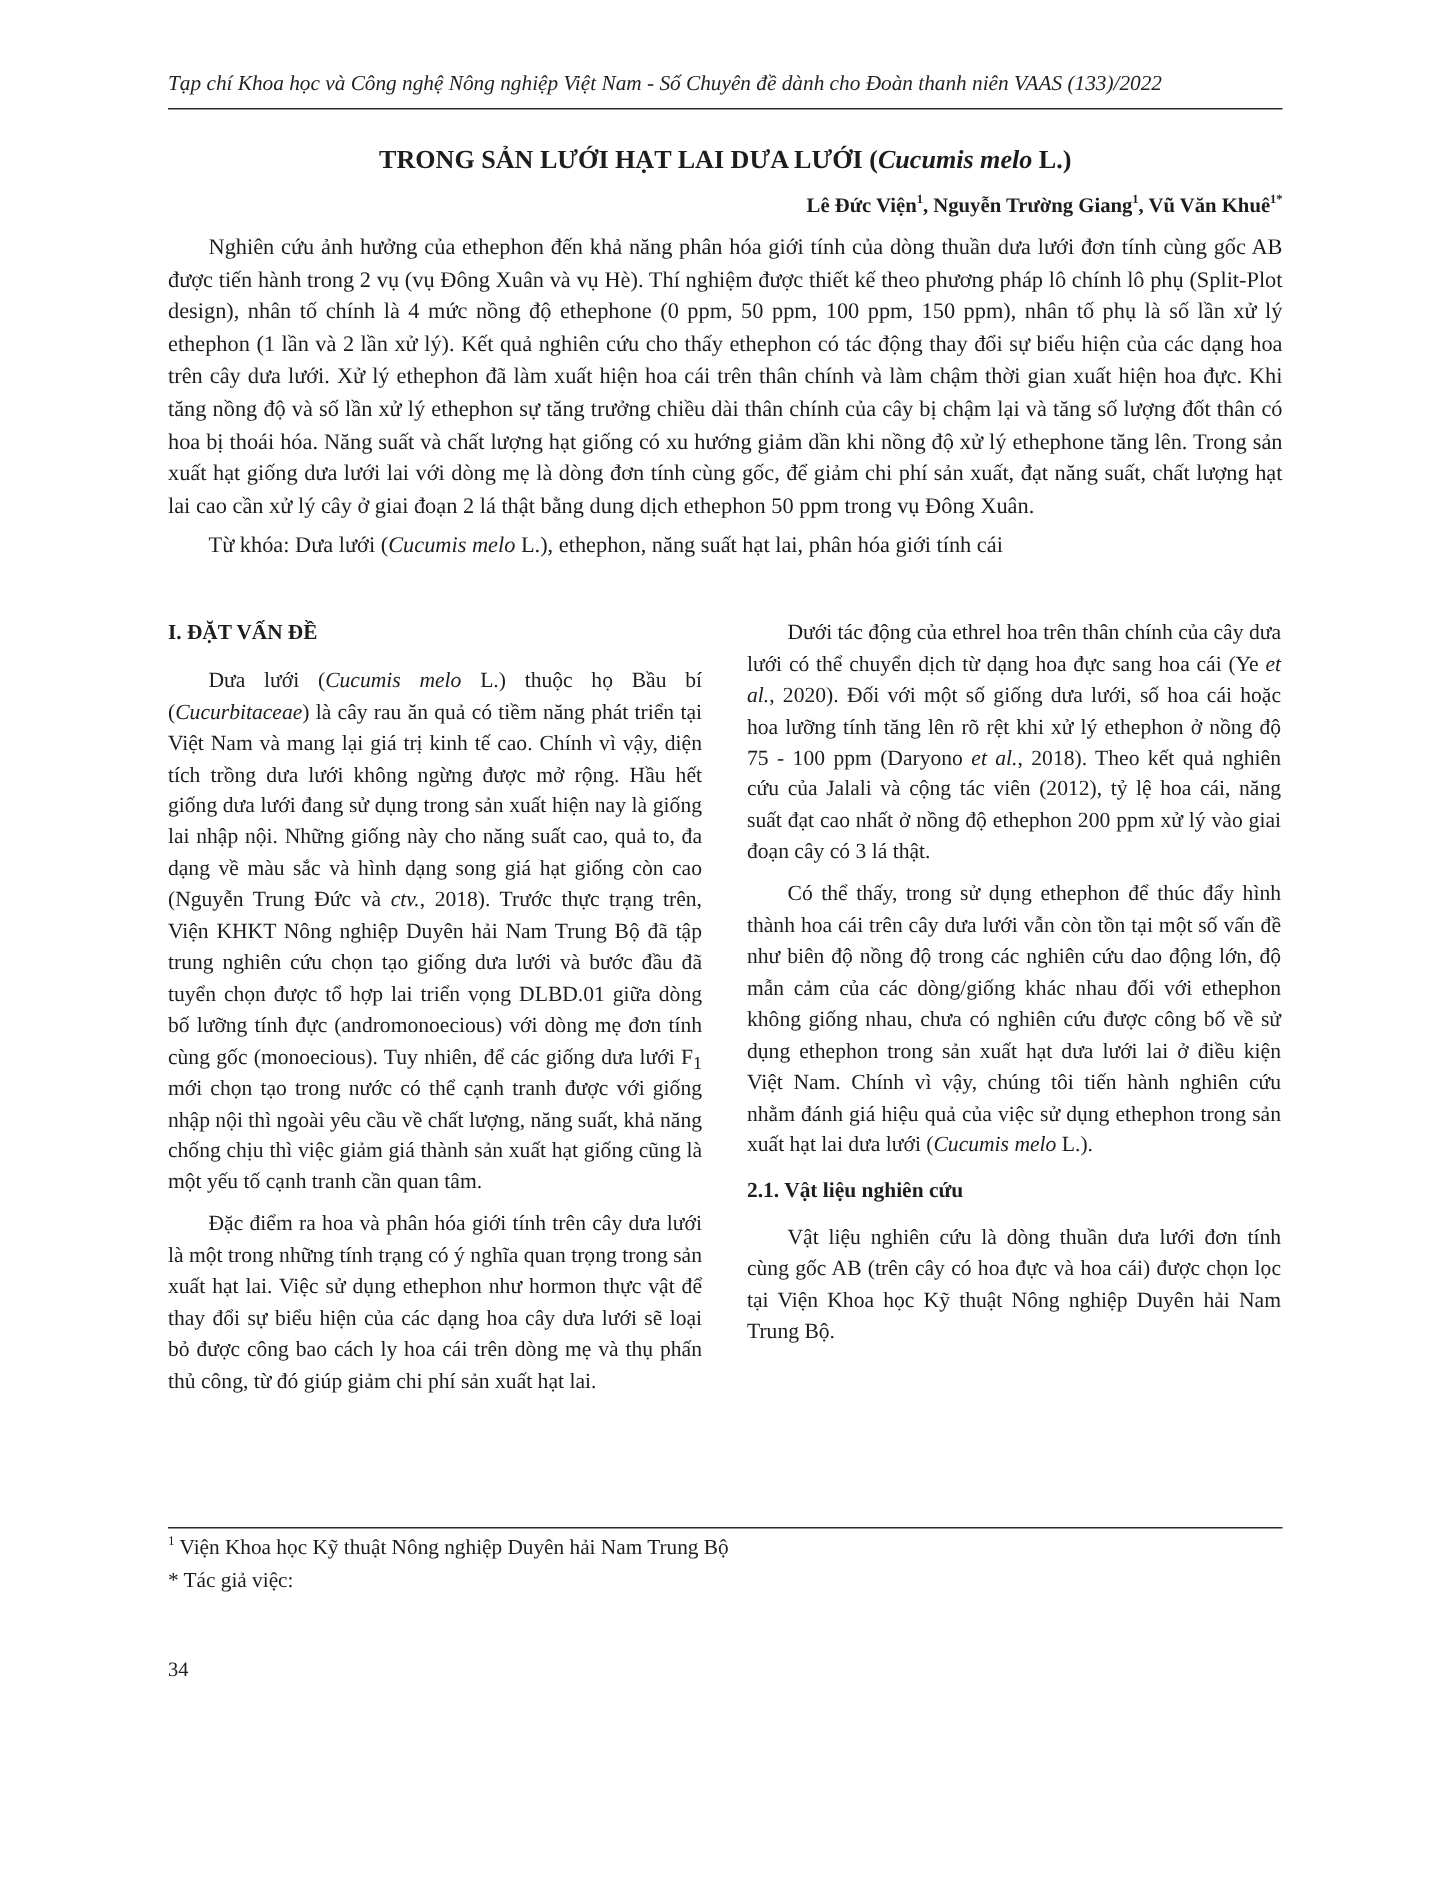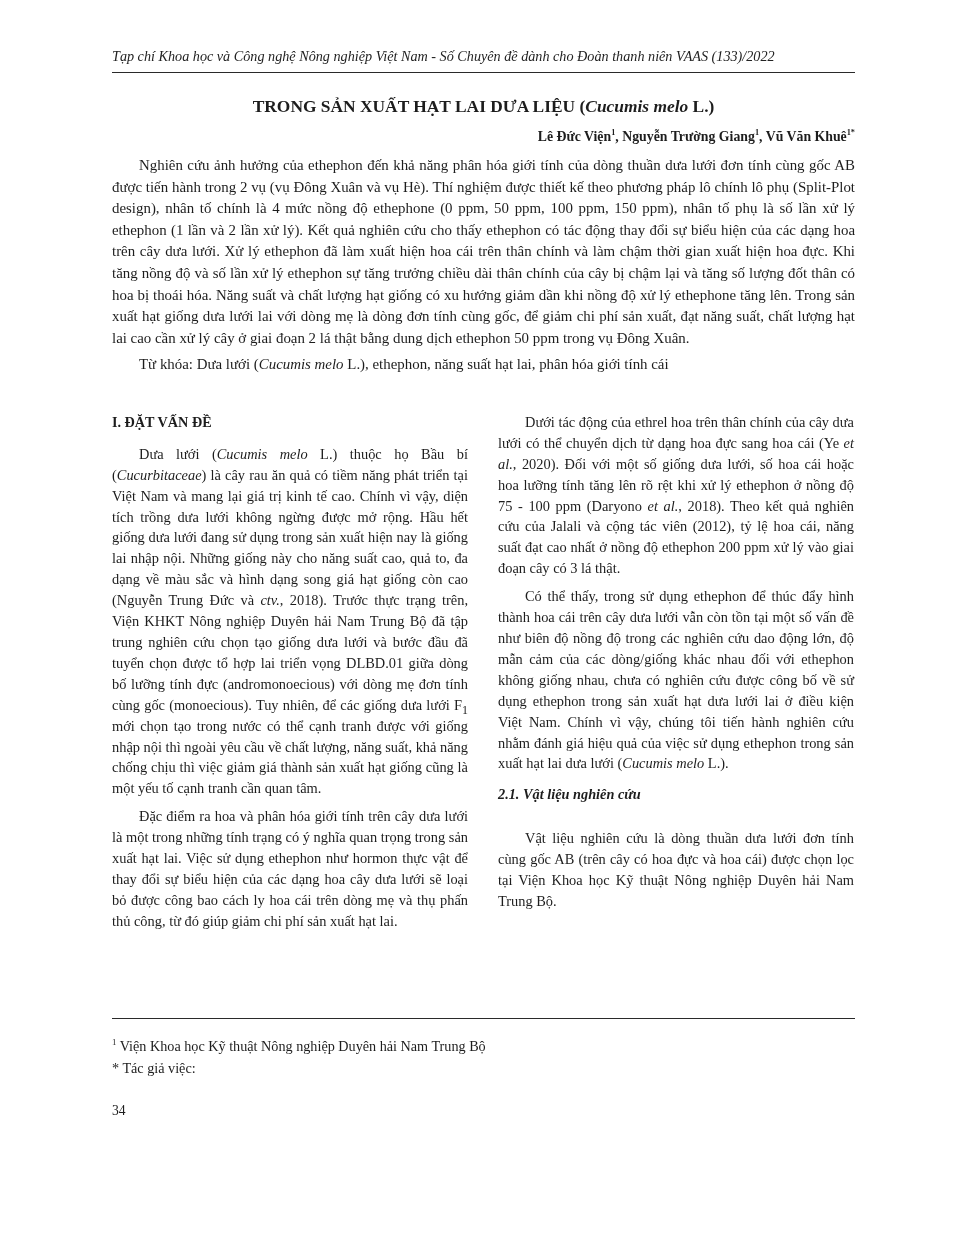--- a/index.html
+++ b/index.html
@@ -72,52 +72,51 @@
     font-size: 14.2px;
     font-weight: bold;
     white-space: nowrap;
     margin-bottom: 11px;
   }
   .col h3.second { margin-top: 14px; }
   .col h4 {
     font-size: 14.3px;
     font-weight: bold;
     margin-top: 10px;
-    margin-bottom: 23px;
-    font-style: italic;
+    margin-bottom: 10px;
   }
   .col p {
     text-indent: 27px;
     margin-bottom: 7px;
   }
   sup, sub { line-height: 0; }
   .footnotes {
     margin-top: 10px;
     border-top: 1.2px solid #2a2a2a;
-    padding-top: 16px;
+    padding-top: 2px;
     font-size: 14.2px;
     line-height: 22px;
   }
   .footnotes sup { font-size: 0.62em; }
   .page-number {
-    margin-top: 24px;
+    margin-top: 40px;
     font-size: 13.6px;
   }
 </style>
 </head>
 <body>
 
 <div class="page">
 
   <div class="journal-header">
     <span>Tạp chí Khoa học và Công nghệ Nông nghiệp Việt Nam - Số Chuyên đề dành cho Đoàn thanh niên VAAS (133)/2022</span>
   </div>
 
   <h1 class="article-title">
-    <div><span>TRONG SẢN XUẤT HẠT LAI DƯA LIỆU (</span><span style="font-style: italic;">Cucumis melo</span><span> L.)</span></div>
+    <div><span>TRONG SẢN LƯỚI HẠT LAI DƯA LƯỚI (</span><span style="font-style: italic;">Cucumis melo</span><span> L.)</span></div>
   </h1>
 
   <div class="authors"><span>Lê Đức Viện</span><sup>1</sup><span>, Nguyễn Trường Giang</span><sup>1</sup><span>, Vũ Văn Khuê</span><sup>1*</sup></div>
 
 
   <p class="abstract-text">Nghiên cứu ảnh hưởng của ethephon đến khả năng phân hóa giới tính của dòng thuần dưa lưới đơn tính cùng gốc AB được tiến hành trong 2 vụ (vụ Đông Xuân và vụ Hè). Thí nghiệm được thiết kế theo phương pháp lô chính lô phụ (Split-Plot design), nhân tố chính là 4 mức nồng độ ethephone (0 ppm, 50 ppm, 100 ppm, 150 ppm), nhân tố phụ là số lần xử lý ethephon (1 lần và 2 lần xử lý). Kết quả nghiên cứu cho thấy ethephon có tác động thay đổi sự biểu hiện của các dạng hoa trên cây dưa lưới. Xử lý ethephon đã làm xuất hiện hoa cái trên thân chính và làm chậm thời gian xuất hiện hoa đực. Khi tăng nồng độ và số lần xử lý ethephon sự tăng trưởng chiều dài thân chính của cây bị chậm lại và tăng số lượng đốt thân có hoa bị thoái hóa. Năng suất và chất lượng hạt giống có xu hướng giảm dần khi nồng độ xử lý ethephone tăng lên. Trong sản xuất hạt giống dưa lưới lai với dòng mẹ là dòng đơn tính cùng gốc, để giảm chi phí sản xuất, đạt năng suất, chất lượng hạt lai cao cần xử lý cây ở giai đoạn 2 lá thật bằng dung dịch ethephon 50 ppm trong vụ Đông Xuân.</p>
 
   <p class="keywords"><span style="font-weight: normal;">Từ khóa: </span><span>Dưa lưới (</span><span style="font-style: italic;">Cucumis melo</span><span> L.), ethephon, năng suất hạt lai, phân hóa giới tính cái</span></p>
 
   <div class="columns">

